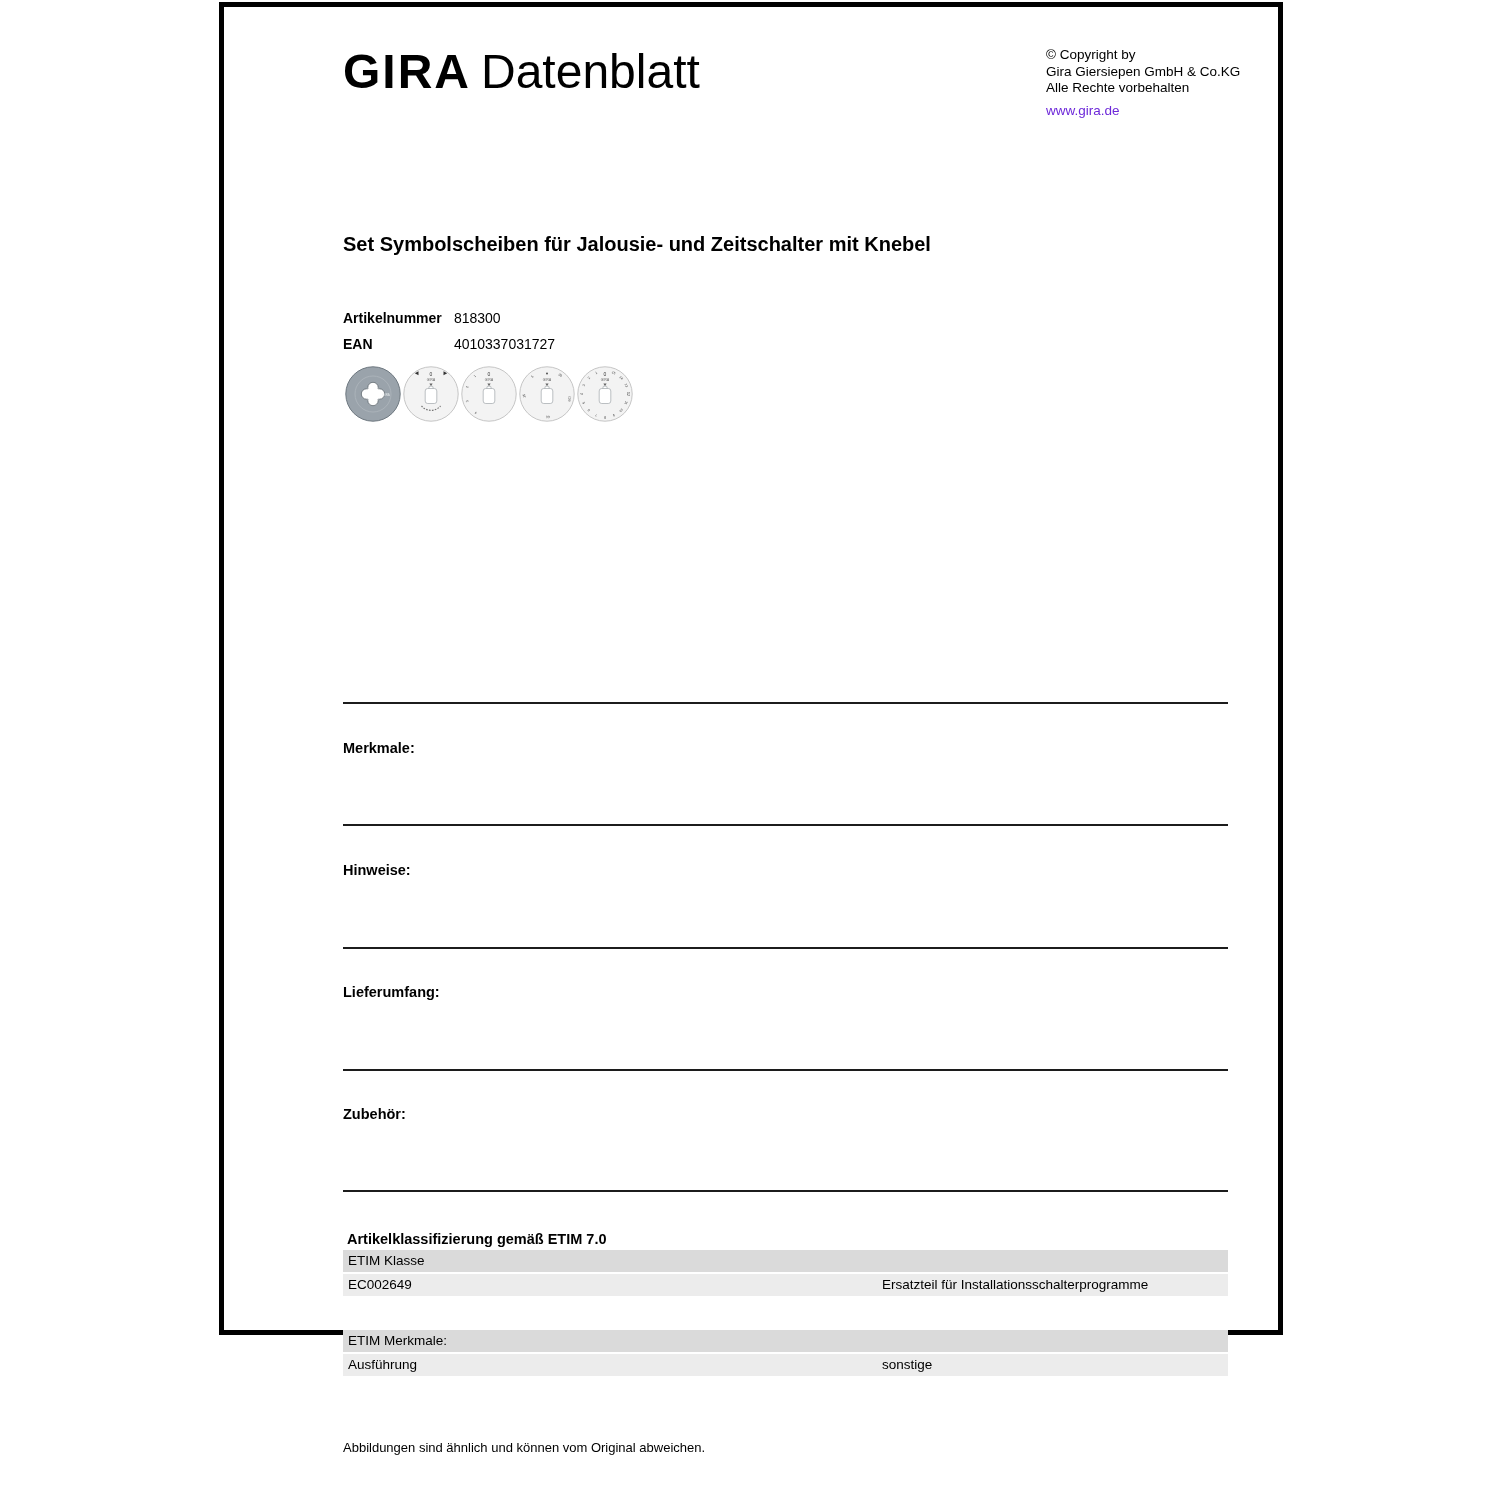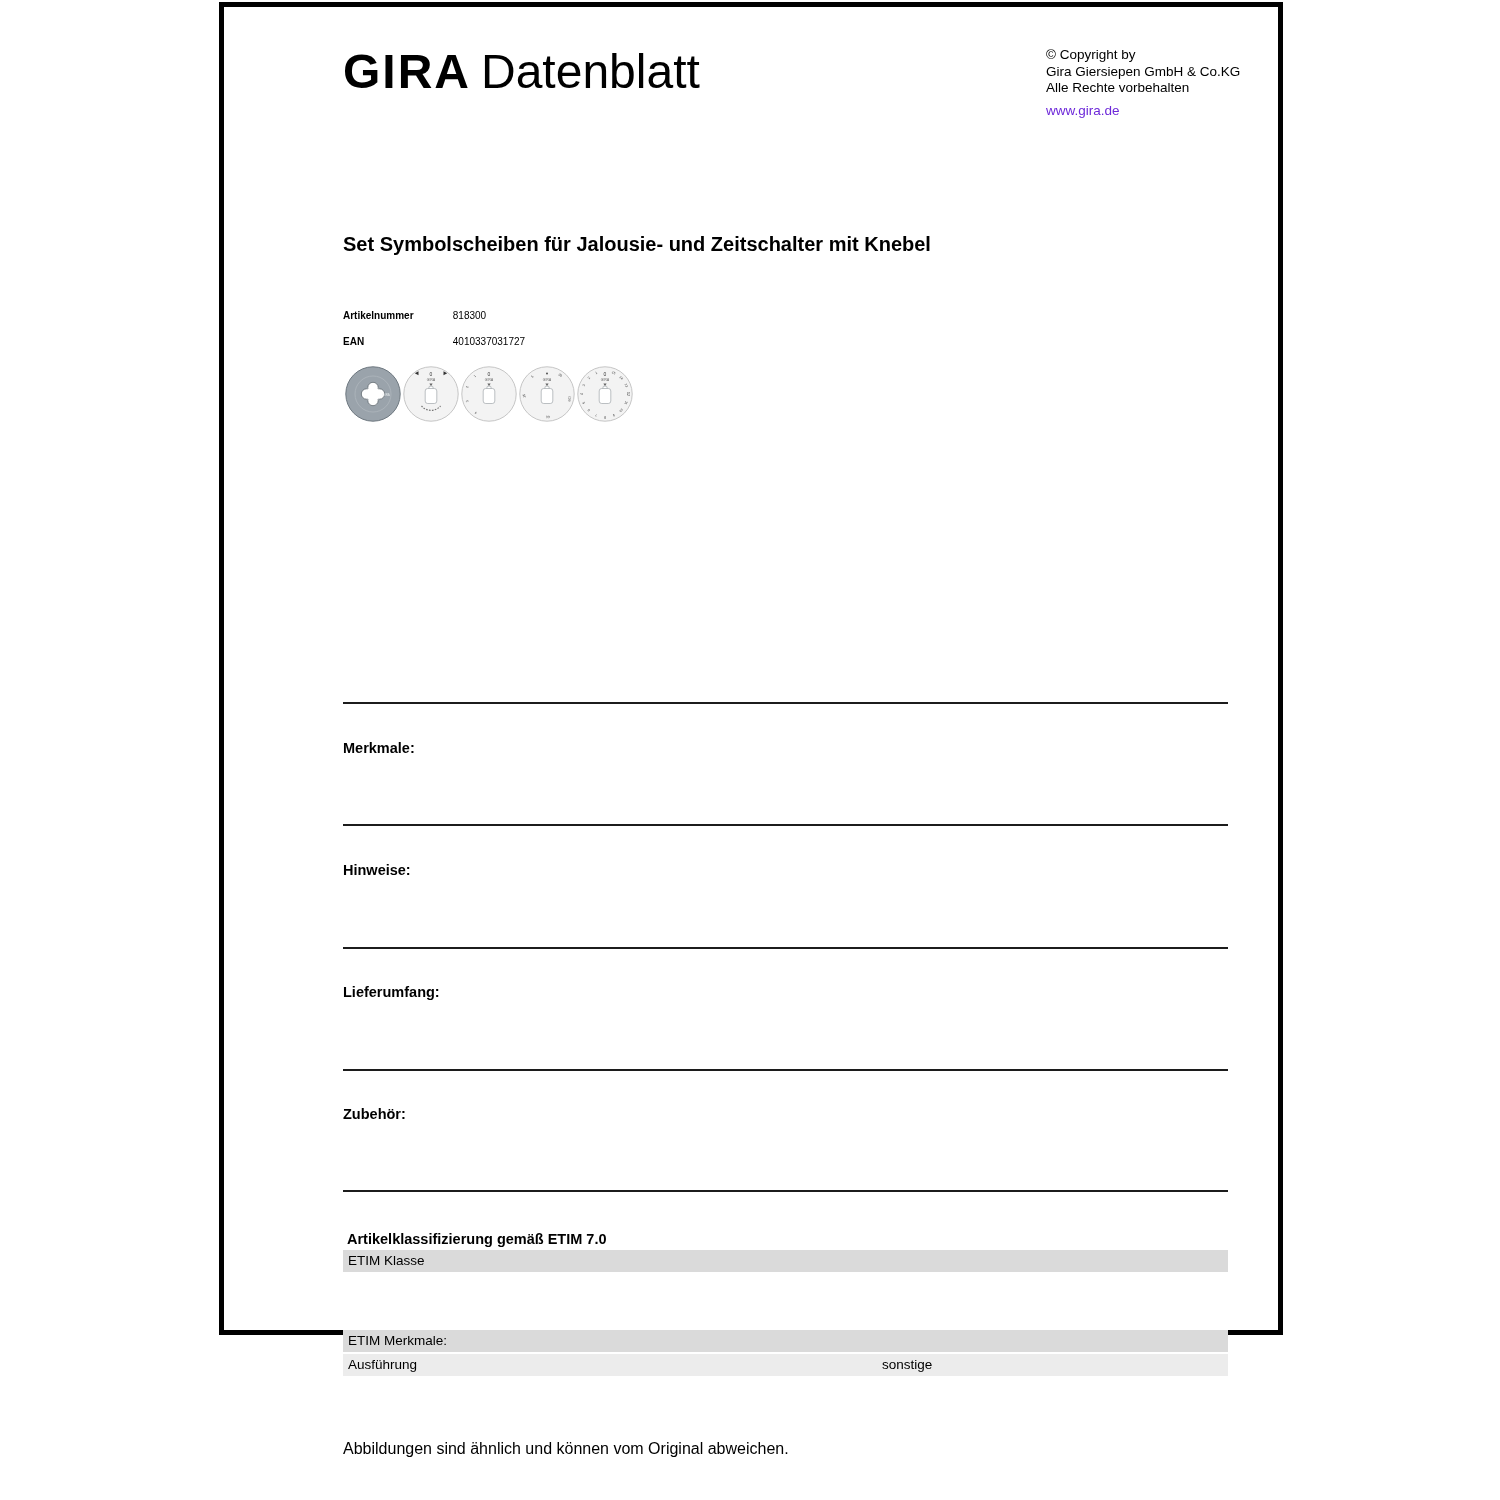--- a/index.html
+++ b/index.html
@@ -8,39 +8,39 @@
   .page{position:absolute;left:219px;top:2px;width:1064px;height:1333px;
         border:5px solid #000;background:#fff;box-sizing:border-box;}
   .page *{position:absolute;}
   .logo{left:119px;top:40px;line-height:50px;white-space:nowrap;}
   .logo-brand{position:static;font-size:48px;font-weight:800;letter-spacing:2px;}
   .logo-doctype{position:static;font-size:48px;font-weight:400;margin-left:10px;letter-spacing:0;}
   .copyright{left:822px;top:40px;font-size:13.5px;line-height:16.5px;}
   .copyright div{position:static;}
   .website{left:822px;top:96px;font-size:13.5px;line-height:16.5px;color:#6d28d9;text-decoration:none;}
   .title{left:119px;top:226px;font-size:20px;font-weight:bold;white-space:nowrap;}
-  .artrow{left:119px;font-size:10px;white-space:nowrap;}
+  .artrow{left:119px;font-size:14px;white-space:nowrap;}
   .artrow .lbl{position:static;display:inline-block;width:107px;font-weight:bold;}
   .artrow .val{position:static;}
   .row-artnum{top:303px;}
   .row-ean{top:329px;}
   .discs{left:120px;top:358px;width:300px;height:60px;display:flex;gap:0;}
   .discs svg{position:static;display:block;}
   .rule{left:119px;width:885px;height:2px;background:#1c1c1c;}
   .r1{top:695px;} .r2{top:817px;} .r3{top:940px;} .r4{top:1062px;} .r5{top:1183px;}
   .sec{left:119px;font-size:14.5px;font-weight:bold;}
   .sec1{top:733px;} .sec2{top:855px;} .sec3{top:977px;} .sec4{top:1099px;}
   .etim-heading{left:123px;top:1224px;font-size:14.5px;font-weight:bold;}
   .trow{left:119px;width:885px;height:22px;line-height:22px;font-size:13.5px;}
   .trow .c1{position:static;display:inline-block;padding-left:5px;text-align:center;}
   .trow .c2{left:539px;top:0;}
   .t-head{background:#dadada;}
   .t-val{background:#ececec;}
   .trow1{top:1243px;} .trow2{top:1267px;} .trow3{top:1323px;} .trow4{top:1347px;}
-  .footer-note{left:119px;top:1433px;font-size:16px;}
+  .footer-note{left:119px;top:1433px;font-size:13px;}
 </style>
 </head>
 <body>
 
 <div class="canvas">
   <div class="page">
 
     <div class="logo">
       <span class="logo-brand">GIRA</span><span class="logo-doctype">Datenblatt</span>
     </div>
@@ -145,20 +145,24 @@
     <div class="sec sec3">Lieferumfang:</div>
     <div class="rule r4"></div>
     <div class="sec sec4">Zubehör:</div>
     <div class="rule r5"></div>
 
     <div class="etim-heading">Artikelklassifizierung gemäß ETIM 7.0</div>
 
     <div class="trow t-head trow1">
       <span class="c1">ETIM Klasse</span>
     </div>
+    <div class="trow t-val trow2">
+      <span class="c1">EC002649</span>
+      <span class="c2">Ersatzteil für Installationsschalterprogramme</span>
+    </div>
     <div class="trow t-head trow3">
       <span class="c1">ETIM Merkmale:</span>
     </div>
     <div class="trow t-val trow4">
       <span class="c1">Ausführung</span>
       <span class="c2">sonstige</span>
     </div>
 
     <div class="footer-note">Abbildungen sind ähnlich und können vom Original abweichen.</div>
   </div>

